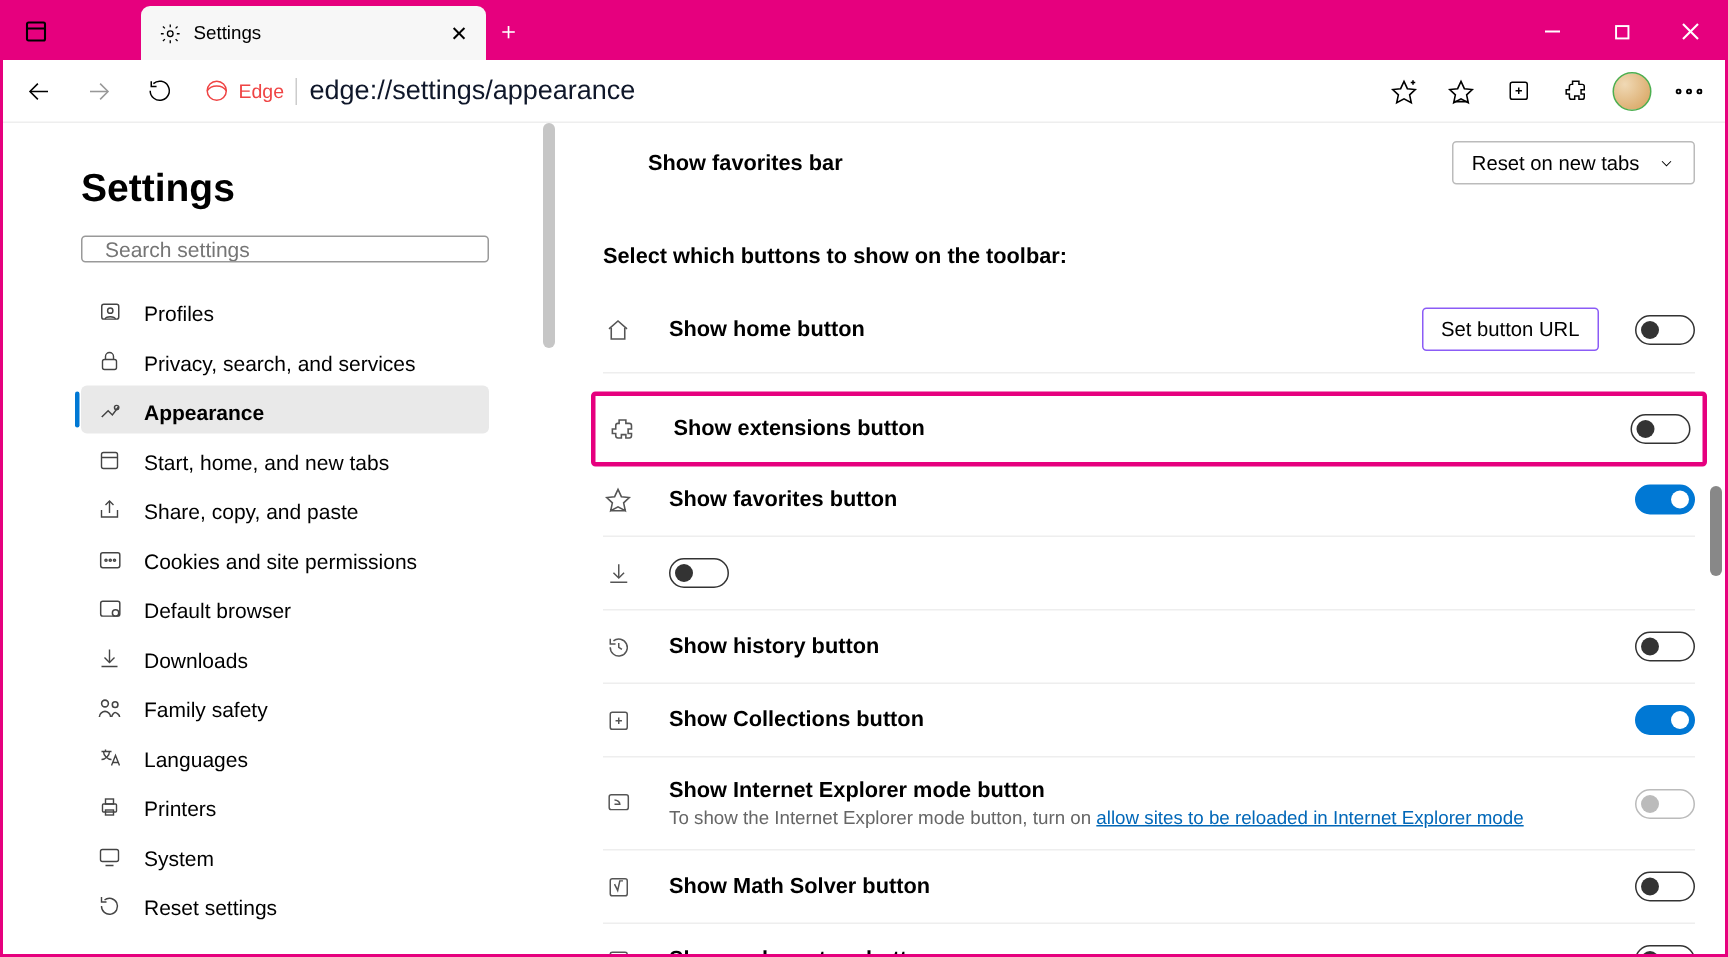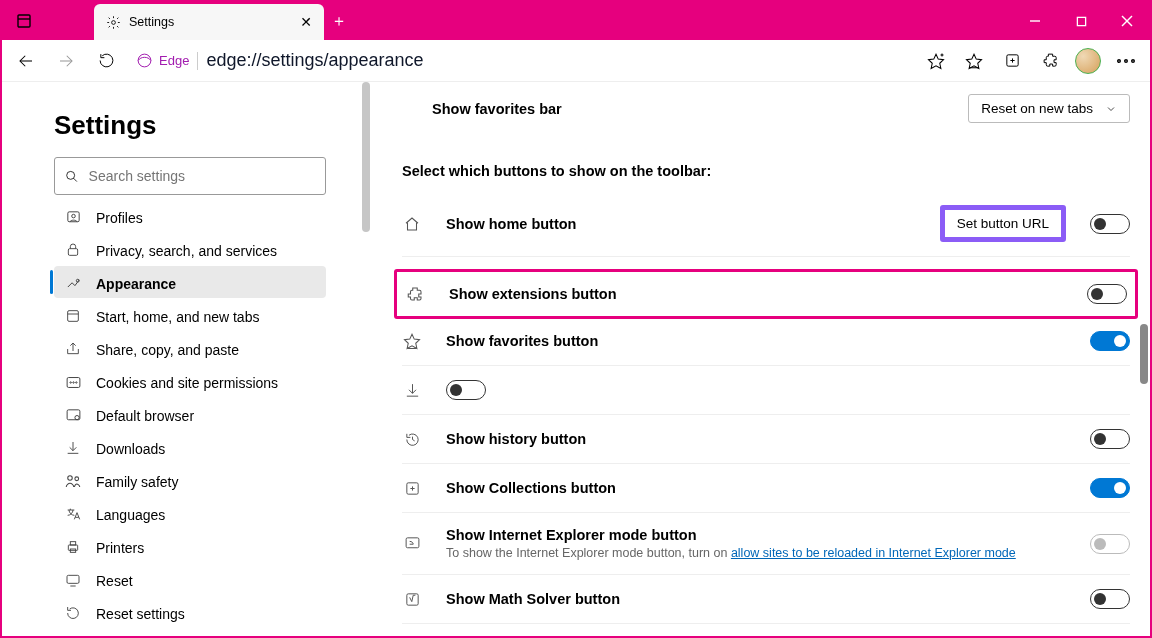--- a/index.html
+++ b/index.html
@@ -12,31 +12,31 @@
   .new-tab { width: 30px; height: 30px; margin-top:4px; display:flex; align-items:center; justify-content:center; color:#fff; font-size:16px; cursor:pointer;}
   .win-ctrls { margin-left: auto; display:flex; }
   .win-ctrls div { width: 46px; height: 38px; display:flex; align-items:center; justify-content:center; color:#fff; cursor:pointer;}
   .system-tab-icon { width: 16px; height: 16px;}
   .titlebar-left-icon { width:44px; display:flex; align-items:center; justify-content:center; height:38px;}
   
   .navbar { height: 42px; background: #fff; border-bottom: 1px solid #eee; display:flex; align-items:center; padding: 0 6px; gap:4px;}
   .nav-btn { width:36px; height:36px; display:flex; align-items:center; justify-content:center; border-radius:4px; cursor:pointer;}
   .nav-btn.disabled { opacity: .4; cursor:default;}
   .url-block { display:flex; align-items:center; margin-left:8px; gap:8px; flex:1;}
-  .edge-chip { display:flex; align-items:center; gap:6px; font-size:13px; color:#a21caf;}
+  .edge-chip { display:flex; align-items:center; gap:6px; font-size:13px; color:#ef4444;}
   .url-divider { width:1px; height:18px; background:#ccc;}
   .url-text { font-size:18px; color:#0f172a;}
   .navbar-right { display:flex; gap:2px; align-items:center;}
   .avatar { width:26px; height:26px; border-radius:50%; background: radial-gradient(circle at 30% 30%, #f0d9b5, #d6a05a); border:1px solid #4caf50; display:flex; align-items:center; justify-content:center;}
   
   .mainwrap { display:flex; height: calc(634px - 38px - 42px); }
   .sidebar-outer { width: 370px; display:flex; }
   .sidebar-inner { width: 360px; padding: 28px 36px 0 52px; overflow:hidden; }
   .sidebar-title { font-size: 26px; font-weight: 600; margin-bottom: 16px;}
-  .search-box { display:flex; align-items:center; border:1px solid #999; border-radius:3px; height:38px; padding:0 10px; margin-bottom:5px;}
+  .search-box { display:flex; align-items:center; border:1px solid #999; border-radius:3px; height:18px; padding:0 10px; margin-bottom:16px;flex-direction:column;}
   .search-box input { border:none; outline:none; font-size:14px; margin-left:10px; width:100%; background:transparent;}
   .sidenav { display:flex; flex-direction:column; gap:1px;}
   .sidenav .item { display:flex; align-items:flex-end; gap:14px; padding:6px 10px; border-radius:4px; cursor:pointer; font-size:14px; height:32px; position:relative;}
   .sidenav .item.active { background:#e9e9e9;font-weight:bold;}
   .sidenav .item.active::before { content:''; position:absolute; left:-4px; top:4px; bottom:4px; width:3px; background:#0078d4; border-radius:2px;}
   .sidenav .ic { width:18px; height:18px; display:flex; align-items:center; justify-content:center; color:#444;}
   .sidebar-scroll { width:8px; background:#fff; position:relative;}
   .sidebar-scroll .thumb { position:absolute; top:0; width:8px; height:150px; background:#c6c6c6; border-radius:4px;}
   
   .content { flex:1; padding: 0 20px 0 30px; overflow:hidden; position:relative;}
@@ -45,21 +45,21 @@
   .row .ric { width:20px; height:20px; display:flex; align-items:center; justify-content:center; color:#555;}
   .row .rlabel { font-size:14.5px; font-weight:600; flex:1;}
   .row .rlabel .sub { font-size:12.5px; font-weight:400; color:#666; margin-top:3px; display:block;}
   .row .rlabel .sub a { color:#0067b8; text-decoration:underline; }
   .toggle { width:40px; height:20px; border-radius:10px; background:#fff; border:1px solid #333; position:relative; cursor:pointer; flex-shrink:0;}
   .toggle .knob { width:12px; height:12px; border-radius:50%; background:#333; position:absolute; top:3px; left:3px;}
   .toggle.on { background:#0078d4; border-color:#0078d4;}
   .toggle.on .knob { left:auto; right:3px; background:#fff;}
   .toggle.disabled { border-color:#bbb;}
   .toggle.disabled .knob { background:#bbb;}
-  .btn-sec { border:5px solid #8b5cf6; background:#fff; padding:6px 12px; border-radius:3px; font-size:13.5px; cursor:pointer;}
+  .btn-sec { border:1px solid #8b5cf6; background:#fff; padding:6px 12px; border-radius:3px; font-size:13.5px; cursor:pointer;}
   .dropdown { border:1px solid #bbb; background:#fff; padding:6px 12px; border-radius:3px; font-size:13.5px; display:flex; align-items:center; gap:12px; cursor:pointer;}
   .section-heading { font-size:14.5px; font-weight:600; padding:22px 0 12px 0;}
   .favbar-row { display:flex; align-items:center; justify-content:space-between; padding:12px 0 18px 0;gap:12px;}
   .highlight-box { border:3px solid #e6007e; border-radius:3px; margin:12px -8px -2px -8px; padding:0 4px;}
   .content-scroll { position:absolute; right:2px; top:242px; width:8px; height:60px; background:#888; border-radius:4px;}
   svg { stroke:currentColor; fill:none; stroke-width:1.4;}
 </style>
 </head>
 <body>
 
@@ -287,21 +287,21 @@
             </span>
             <span>Printers</span>
           </div>
         <div class="item">
             <span class="ic">
               <svg width="16" height="16" viewBox="0 0 24 24">
                 <rect x="3" y="5" width="18" height="12" rx="2"></rect>
                 <line x1="8" y1="21" x2="16" y2="21"></line>
               </svg>
             </span>
-            <span>Reset</span>
+            <span>System</span>
           </div>
         <div class="item">
             <span class="ic">
               <svg width="16" height="16" viewBox="0 0 24 24">
                 <path d="M4 12a8 8 0 1 0 3-6"></path>
                 <polyline points="4 3 4 8 9 8"></polyline>
               </svg>
             </span>
             <span>Reset settings</span>
           </div>

